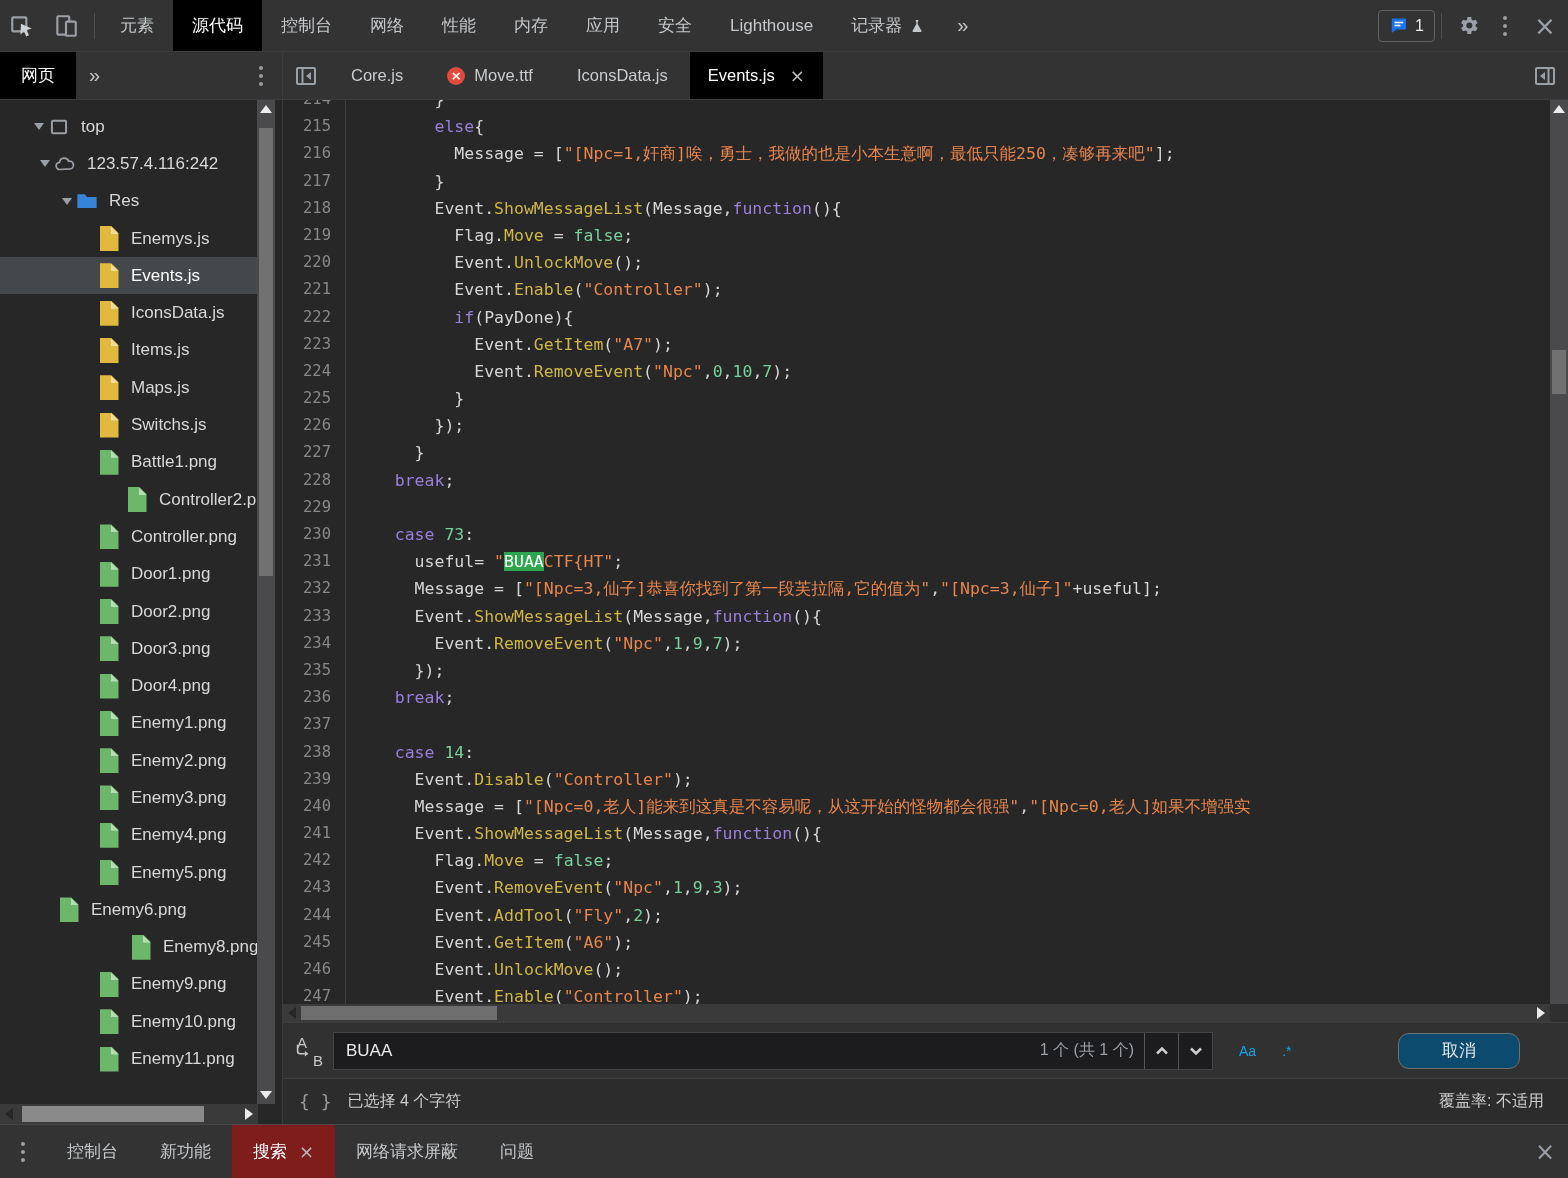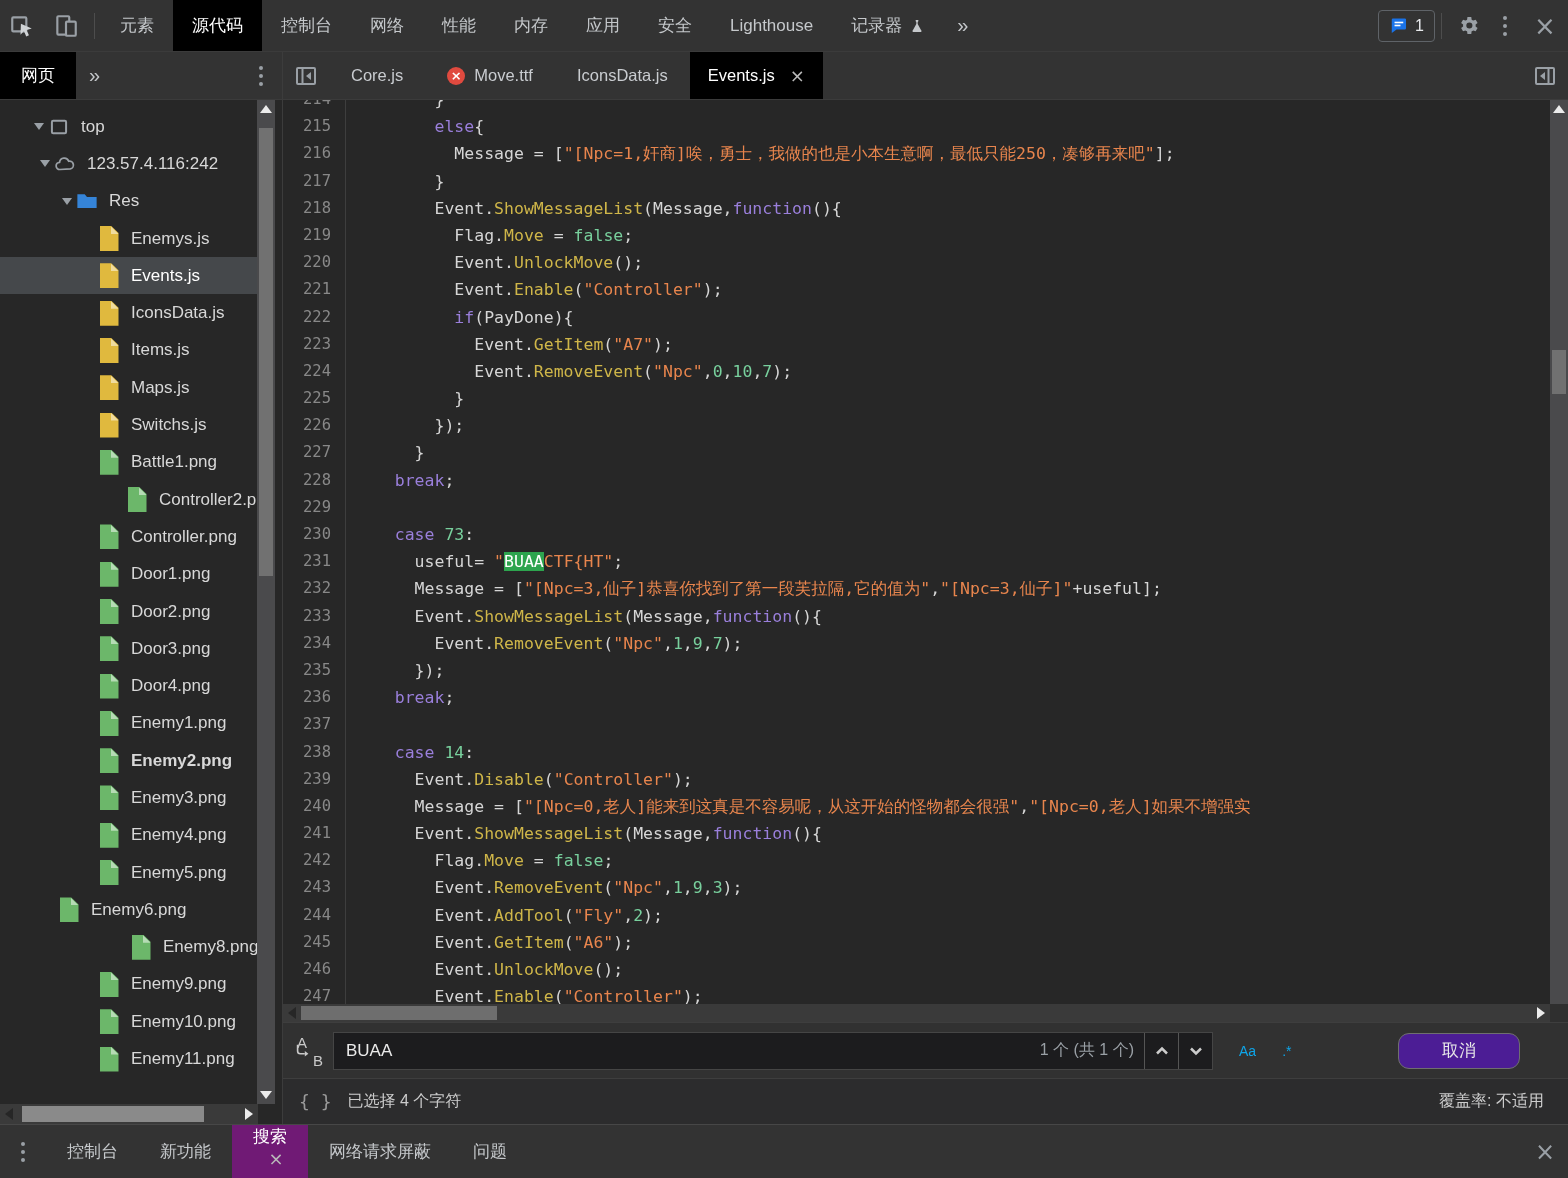--- a/index.html
+++ b/index.html
@@ -68,29 +68,29 @@
   
   .search-bar{height:56px;flex:0 0 56px;background:#313131;border-top:1px solid #3e3e3e;display:flex;align-items:center;padding:0 10px;}
   .ab-icon{width:40px;height:32px;position:relative;color:#c9c9c9;flex:0 0 40px;cursor:pointer;}
   .ab-icon .a{position:absolute;left:4px;top:-1px;font-size:15px;}
   .ab-icon .b{position:absolute;left:20px;bottom:-2px;font-size:15px;}
   .search-field{height:38px;width:880px;background:#1c1c1e;border:1px solid #454545;display:flex;align-items:center;}
   .search-input{flex:1;background:transparent;border:none;outline:none;color:#eaeaea;font-size:17px;padding:0 12px;font-family:"Liberation Sans",sans-serif;}
   .match-count{color:#9aa0a6;font-size:16px;margin-right:10px;white-space:nowrap;}
   .chev-btn{width:34px;height:100%;border-left:1px solid #555;display:flex;align-items:center;justify-content:center;cursor:pointer;}
   .toggle-txt{color:#0ea5e9;font-size:14px;margin-left:26px;cursor:pointer;}
-  .cancel-btn{margin-left:auto;margin-right:38px;width:122px;height:36px;border:1px solid #6f6f6f;border-radius:11px;background:#4c1d95;color:#e8e8e8;font-size:17px;display:flex;align-items:center;justify-content:center;cursor:pointer;}
+  .cancel-btn{margin-left:auto;margin-right:38px;width:122px;height:36px;border:1px solid #6f6f6f;border-radius:11px;background:#0c4a6e;color:#e8e8e8;font-size:17px;display:flex;align-items:center;justify-content:center;cursor:pointer;}
   
   .status-bar{height:46px;flex:0 0 46px;background:#2c2c2d;border-top:1px solid #3e3e3e;display:flex;align-items:center;padding:0 16px;font-size:16px;color:#cccccc;}
   .braces{color:#9a9a9a;font-size:18px;margin-right:16px;font-family:"DejaVu Sans Mono",monospace;}
   .coverage{margin-left:auto;margin-right:8px;color:#cccccc;}
   
   .drawer{height:54px;flex:0 0 54px;background:#333333;border-top:1px solid #474747;display:flex;align-items:stretch;}
   .drawer-tab{display:flex;align-items:center;padding:0 21px;font-size:17px;color:#c5c8cb;cursor:pointer;white-space:nowrap;}
-  .drawer-tab.active{background:#701a75;color:#fff;flex-direction:column;}
+  .drawer-tab.active{background:#7f1d1d;color:#fff;}
   svg{display:block;}
 </style>
 </head>
 <body>
 
 <div class="devtools">
 
   <div class="toolbar-main">
     <div class="icon-btn">
       <svg width="26" height="26" viewBox="0 0 24 24">
@@ -370,21 +370,21 @@
           </div>
           <div class="trow" style="padding-left: 80px;">
             <span style="width: 18px; flex: 0 0 18px;"></span>
             <span class="tico">
               <span class="ficon img">
                 <b></b>
               </span>
             </span>
             <span>Enemy1.png</span>
           </div>
-          <div class="trow" style="padding-left: 80px; font-weight: bold;">
+          <div class="trow" style="padding-left: 80px;">
             <span style="width: 18px; flex: 0 0 18px;"></span>
             <span class="tico">
               <span class="ficon img">
                 <b></b>
               </span>
             </span>
             <span>Enemy2.png</span>
           </div>
           <div class="trow" style="padding-left: 80px;">
             <span style="width: 18px; flex: 0 0 18px;"></span>

